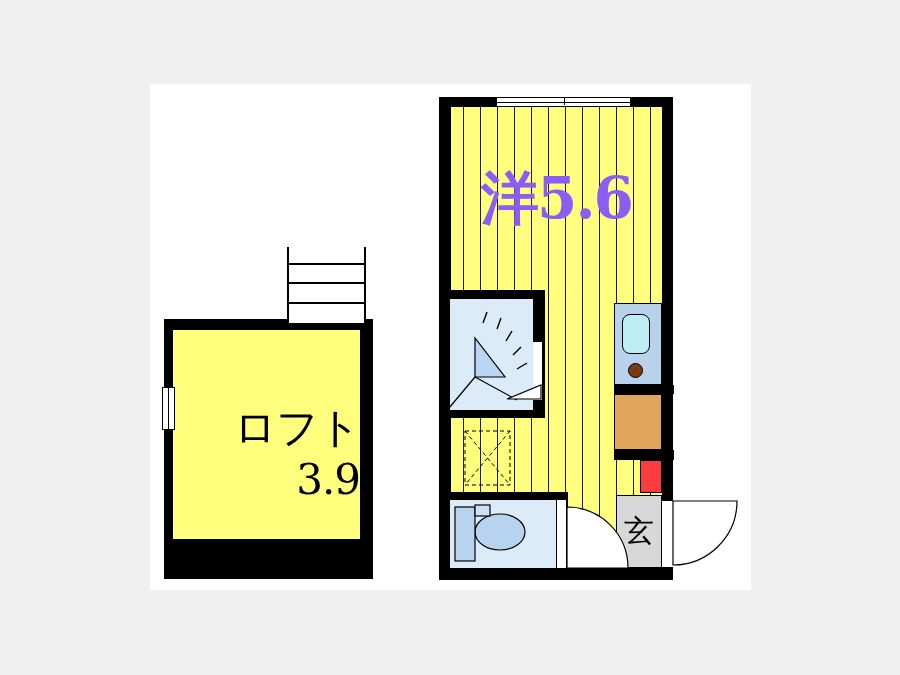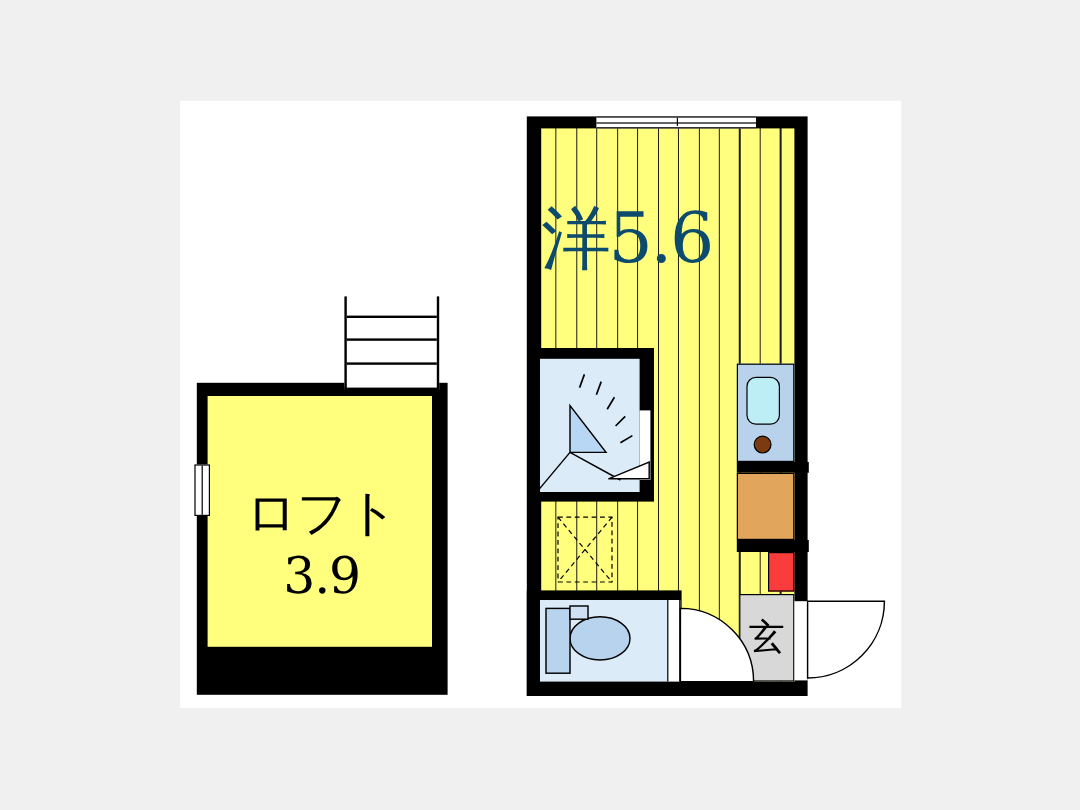--- a/index.html
+++ b/index.html
@@ -10,33 +10,33 @@
   #canvas{left:150px;top:84px;width:601px;height:506px;background:var(--canvas_bg,#fff);}
   
   #loft-wall{left:164px;top:319px;width:209px;height:260px;background:var(--wall,#000);}
   #loft-floor{left:173px;top:330px;width:187px;height:209px;background:var(--room_yellow,#ffff7d);}
   #loft-window{left:162px;top:387px;width:13px;height:43px;background:#fff;border:1px solid var(--wall,#000);}
   #loft-window .mid{position:absolute;left:5px;top:0;width:1px;height:100%;background:var(--wall,#000);}
   #stairs{left:287px;top:247px;width:79px;height:78px;background:#fff;
           border-left:2px solid var(--wall,#000);border-right:2px solid var(--wall,#000);
           border-bottom:2px solid var(--wall,#000);}
   .step{position:absolute;left:0;width:100%;height:2px;background:var(--wall,#000);}
-  #loft-label{left:176px;top:402px;width:184px;height:52px;line-height:52px;text-align:center;
+  #loft-label{left:176px;top:402px;width:184px;height:52px;line-height:52px;text-align:right;
               font-size:42px;color:#000;letter-spacing:-1px;}
   
   #unit-wall{left:439px;top:97px;width:234px;height:483px;background:var(--wall,#000);}
   #unit-floor{left:451px;top:107px;width:211px;height:461px;
       background:repeating-linear-gradient(90deg,var(--room_yellow,#ffff7d) 0px,var(--room_yellow,#ffff7d) 16px,var(--stripe,#1a1a1a) 16px,var(--stripe,#1a1a1a) 17px);
       background-position:-4px 0;}
   #main-window{left:497px;top:97px;width:133px;height:10px;background:#fff;
       border-top:1px solid var(--wall,#000);border-bottom:1px solid var(--wall,#000);}
   #main-window .mid{position:absolute;left:0;top:4px;width:100%;height:1px;background:var(--wall,#000);}
   #main-window .tick{position:absolute;left:50%;top:0;width:1px;height:7px;background:var(--wall,#000);}
-  #room-label{left:451px;top:164px;width:211px;height:68px;line-height:68px;text-align:left;
-              font-size:58px;color:#0c4a6e;letter-spacing:-2px;}
+  #room-label{left:451px;top:164px;width:211px;height:68px;line-height:68px;text-align:center;
+              font-size:58px;color:#8b5cf6;letter-spacing:-2px;font-weight:bold;}
   
   #bath-wall{left:443px;top:290px;width:102px;height:128px;background:var(--wall,#000);}
   #bath-floor{left:450px;top:299px;width:83px;height:111px;background:var(--wet_room_blue,#dcebf8);}
   #bath-door{left:533px;top:342px;width:9px;height:58px;background:#fff;}
   
   #kitchen{left:614px;top:303px;width:48px;height:82px;background:var(--kitchen_counter,#b9d2ec);border:1px solid var(--wall,#000);}
   #sink{left:622px;top:314px;width:28px;height:40px;background:var(--sink_cyan,#bdeef5);border:1px solid var(--wall,#000);border-radius:8px;}
   #burner{left:628px;top:363px;width:15px;height:15px;background:var(--burner_brown,#7c3a10);border:1px solid var(--wall,#000);border-radius:50%;}
   #divider1{left:614px;top:385px;width:60px;height:9px;background:var(--wall,#000);}
   #fridge{left:614px;top:394px;width:48px;height:56px;background:var(--appliance_orange,#e1a55b);border:1px solid var(--wall,#000);}

